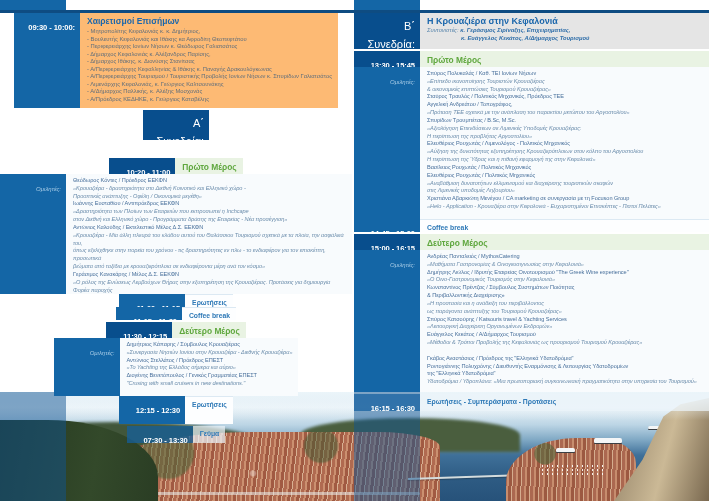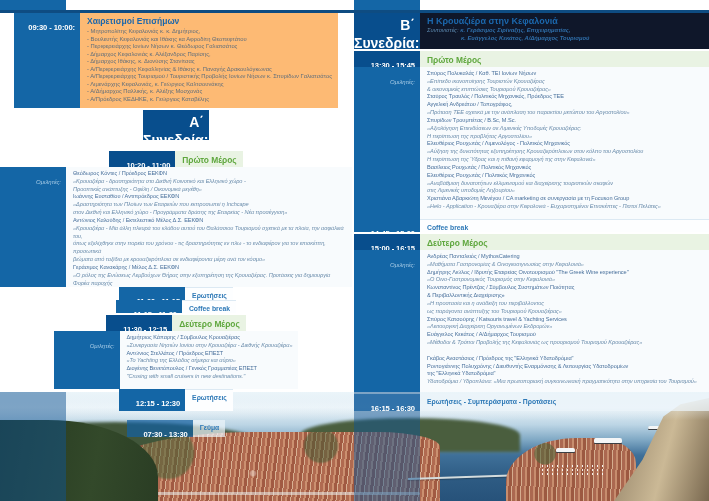--- a/index.html
+++ b/index.html
@@ -18,25 +18,25 @@
   .col1{left:0;width:352px;align-items:center;}
   .col2{left:354px;width:355px;}
 
   .row{display:flex;flex-direction:row;}
   .cell-side{width:66px;flex:0 0 66px;background:#1466a6;color:#ffffff;text-align:right;
              padding:3px 5px 0 0;box-sizing:border-box;}
   .side-dark{background:#084e8d;}
   .cell-body{flex:1;box-sizing:border-box;padding:3px 6px 0 7px;overflow:hidden;}
 
   .time{font-size:7.6px;font-weight:bold;letter-spacing:-0.1px;}
-  .slabel{font-size:14px;font-weight:bold;}
+  .slabel{font-size:11px;font-weight:normal;}
   .omil{font-size:6px;font-style:italic;color:#a6cbe6;font-weight:normal;}
 
   .bg-list{background:#fdba74;}
-  .bg-session{background:#0f172a;}
+  .bg-session{background:#e5e5e5;}
   .bg-part{background:#e9f3e3;}
   .bg-speakers{background:#f8fbfd;}
   .bg-plain{background:#fdfeff;border-top:1px solid #dce9f3;}
 
   .row-title{font-size:8.5px;font-weight:bold;color:#1b67ac;margin-bottom:2px;}
   .gitem{font-size:5.8px;line-height:1.3;color:#5f6e7c;}
 
   .session-title{font-size:9px;font-weight:bold;color:#1b67ac;margin-bottom:1px;}
   .session-sub{font-size:5.8px;line-height:1.3;font-style:italic;color:#2f6ea9;}
   .coord-label{color:#5b87ad;}
@@ -47,30 +47,30 @@
 
   .entry{margin:0;}
   .sp-name{font-size:5.6px;line-height:1.4;color:#476f9b;white-space:pre-line;letter-spacing:-0.05px;}
   .sp-quote{font-size:5.6px;line-height:1.4;color:#6a8cab;font-style:italic;white-space:pre-line;letter-spacing:-0.05px;}
   .sp-quote:empty,.sp-name:empty{display:none;}
 
   .simple-text{font-size:6.8px;font-weight:bold;color:#2e79b7;padding-top:1px;}
 
   
   .h-greet{height:95px;margin-bottom:2px;}
-  .h-sessA{height:30px;margin-bottom:11px;}
+  .h-sessA{height:30px;margin-bottom:18px;}
   .h-sessB{height:36px;margin-bottom:2px;}
   .h-part{height:16px;}
   .h-sp1a{height:120px;}
   .h-sp2a{height:58px;}
   .h-sp1b{height:152px;}
   .h-sp2b{height:142px;margin-bottom:2px;}
   .h-simple{height:13px;}
   .h-simple-mb{height:13px;margin-bottom:2px;}
-  .h-q2{height:22px;margin-bottom:9px;}
+  .h-q2{height:28px;margin-bottom:2px;}
   .h-final{height:17px;}
 
   
   .overlay-row .cell-side{background:rgba(20,95,160,0.72);}
   .overlay-row .cell-body{background:rgba(235,244,250,0.72);border-top:none;}
 
   
   .photo{position:absolute;top:392px;left:0;width:709px;height:109px;overflow:hidden;
          background:linear-gradient(#cfe1ec 0%, #e9f2f7 14%, #bcd5e5 30%, #7fa8c4 44%, #3f7099 58%, #2e5c84 78%, #27527a 100%);}
   .ph{position:absolute;}

